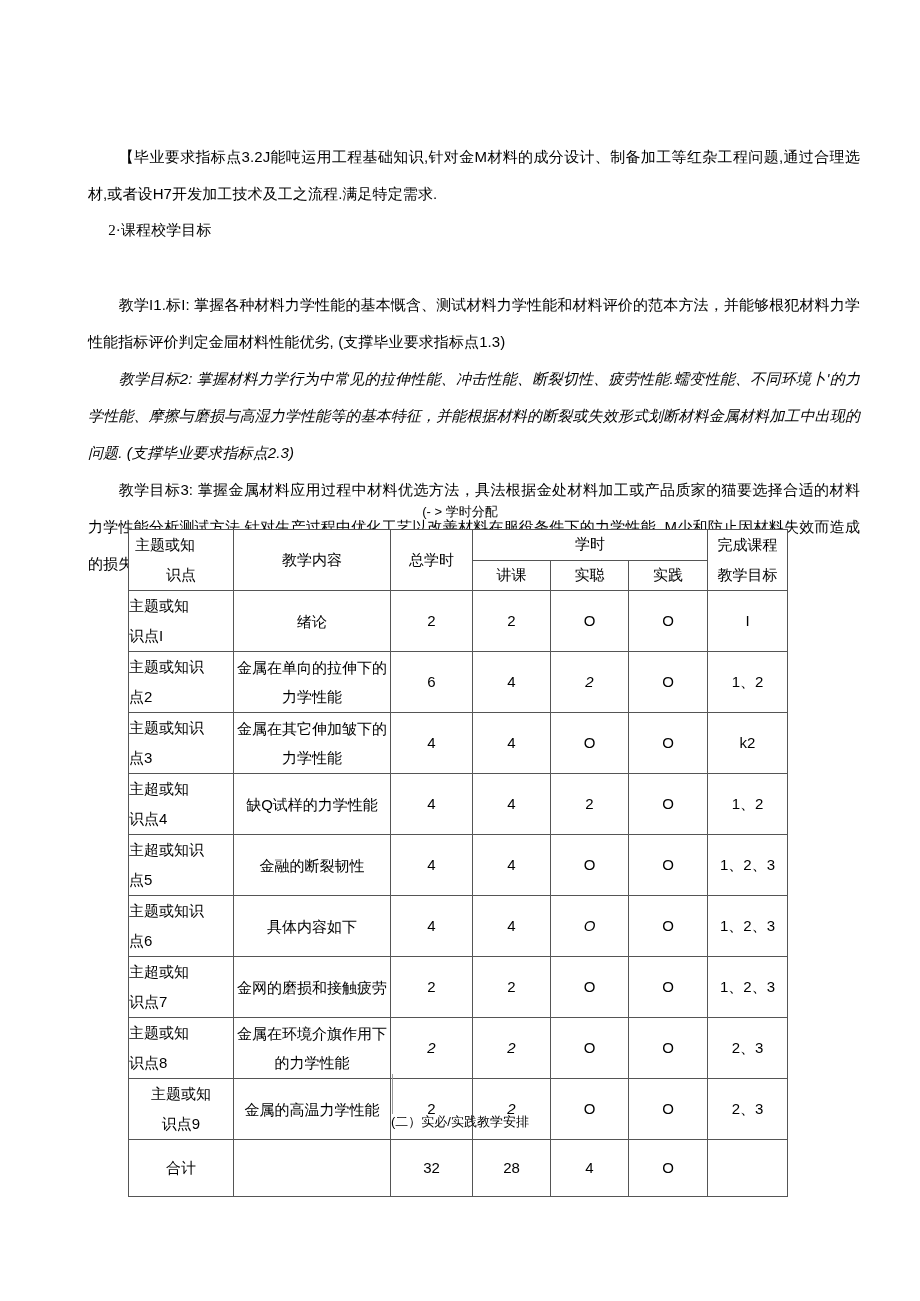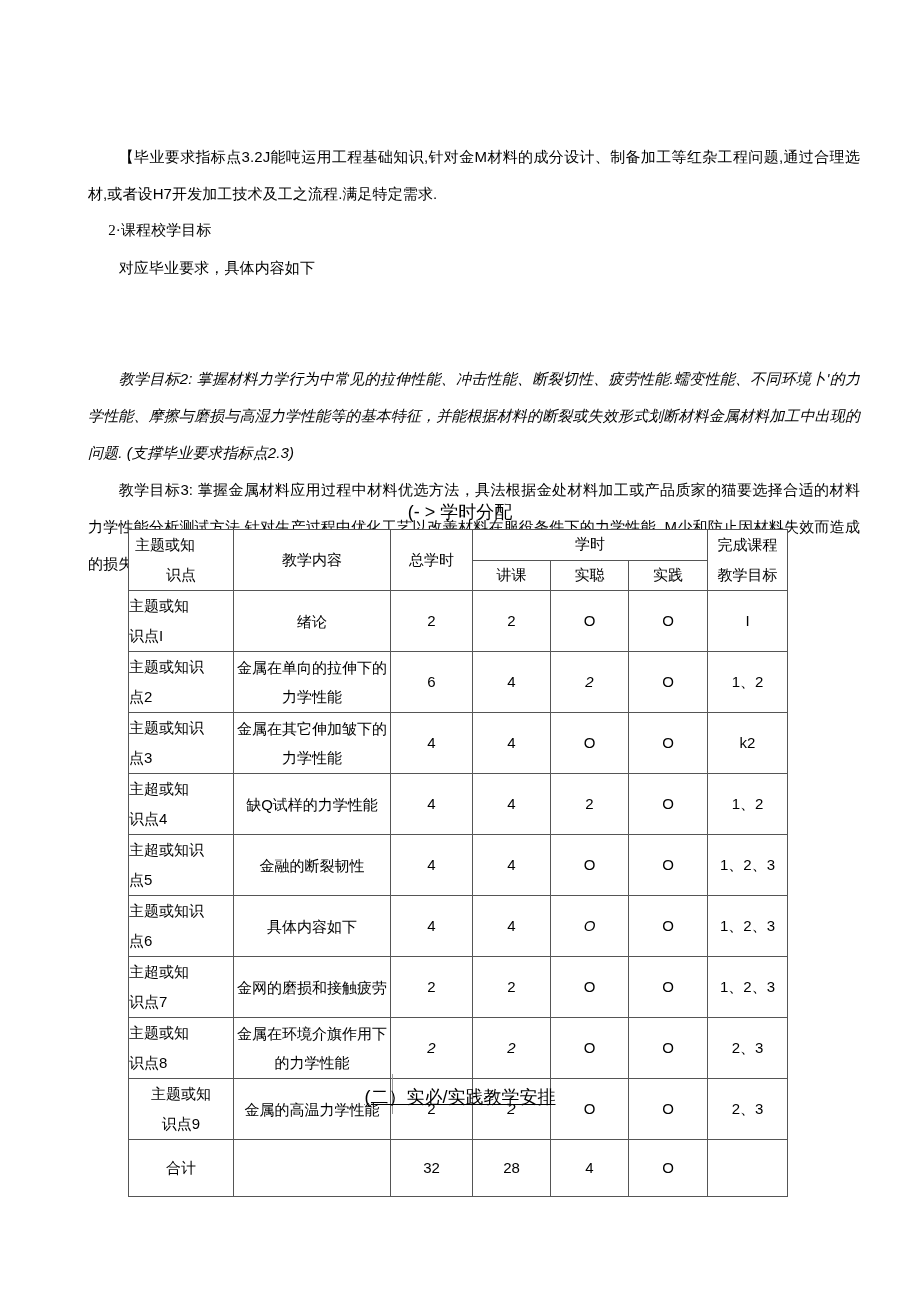--- a/index.html
+++ b/index.html
@@ -44,25 +44,25 @@
   #para-goal1 { top: 271px; }
   #para-goal2 { top: 345px; font-style: italic; }
   #para-goal3 { top: 456px; }
   
 
   .caption {
     position: absolute;
     width: 920px;
     left: 0;
     text-align: center;
-    font-size: 18px;
+    font-size: 13px;
     line-height: 24px;
   }
   #caption-table { top: 500px; }
-  #caption-bottom { top: 1085px; text-decoration: underline; }
+  #caption-bottom { top: 1110px; }
 
   
   .hours-table {
     position: absolute;
     left: 128px;
     top: 529px;
     width: 659px;
     border-collapse: collapse;
     table-layout: fixed;
     font-size: 15px;
@@ -119,22 +119,22 @@
 </style>
 </head>
 <body>
 
 <div class="page">
 
   <p class="body-text indent2" id="para-requirement">【毕业要求指标点3.2J能吨运用工程基础知识,针对金M材料的成分设计、制备加工等红杂工程问题,通过合理选材,或者设H7开发加工技术及工之流程.满足特定需求.</p>
 
   <p class="body-text indent1" id="para-course-goal-heading">2·课程校学目标</p>
 
-  <p class="body-text indent2" id="para-correspond">对应毕业要求，具体内容如下</p>
-
+
+  <p class="body-text indent2" id="para-goal1">教学I1.标I: 掌握各种材料力学性能的基本慨含、测试材料力学性能和材料评价的范本方法，并能够根犯材料力学性能指标评价判定金屇材料性能优劣, (支撑毕业要求指标点1.3)</p>
 
   <p class="body-text indent2" id="para-goal2">教学目标2: 掌握材料力学行为中常见的拉伸性能、冲击性能、断裂切性、疲劳性能.蠕变性能、不同环境卜'的力学性能、摩擦与磨损与高湿力学性能等的基本特征，并能根据材料的断裂或失效形式划断材料金属材料加工中出现的问题. (支撑毕业要求指标点2.3)</p>
 
   <p class="body-text indent2" id="para-goal3">教学目标3: 掌握金属材料应用过程中材料优选方法，具法根据金处材料加工或产品质家的猫要选择合适的材料力学性能分析测试方法,针对生产过程中优化工艺以改善材料在服役条件下的力学性能, M少和防止因材料失效而造成的损失. (支撑毕业要求指标点3.2) 四、教学课时安排</p>
 
   <div class="caption" id="caption-table">(- &gt; 学时分配</div>
 
   <table class="hours-table">
     <colgroup>
       <col style="width:105px">

